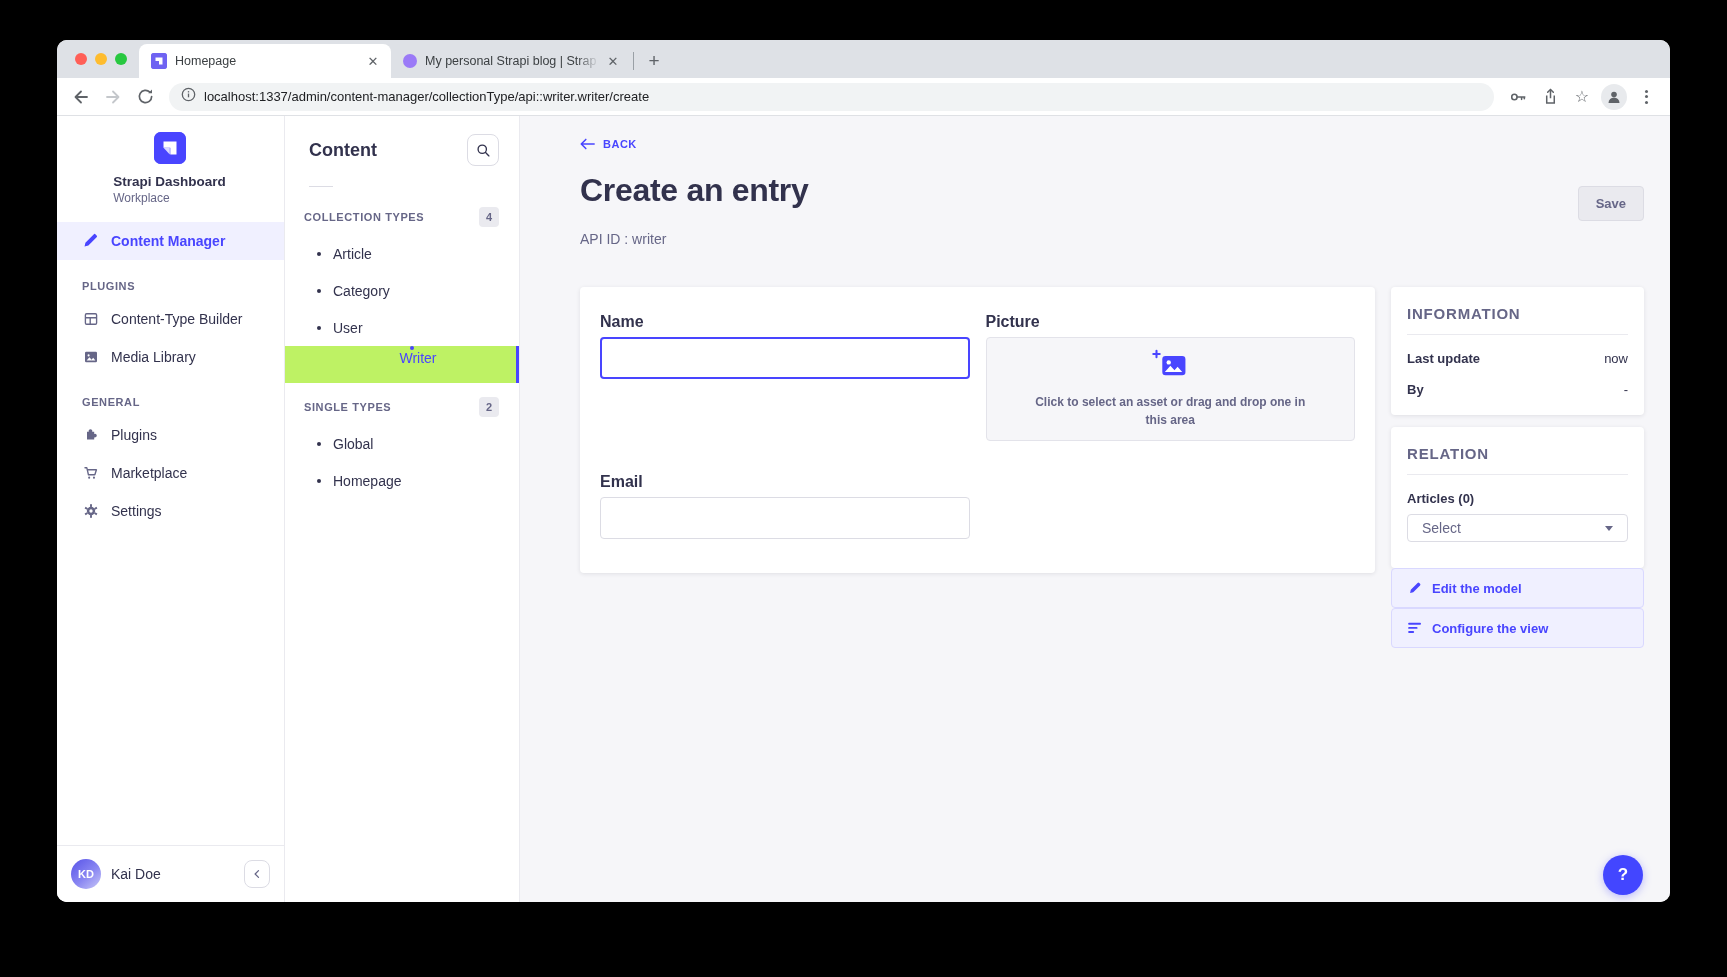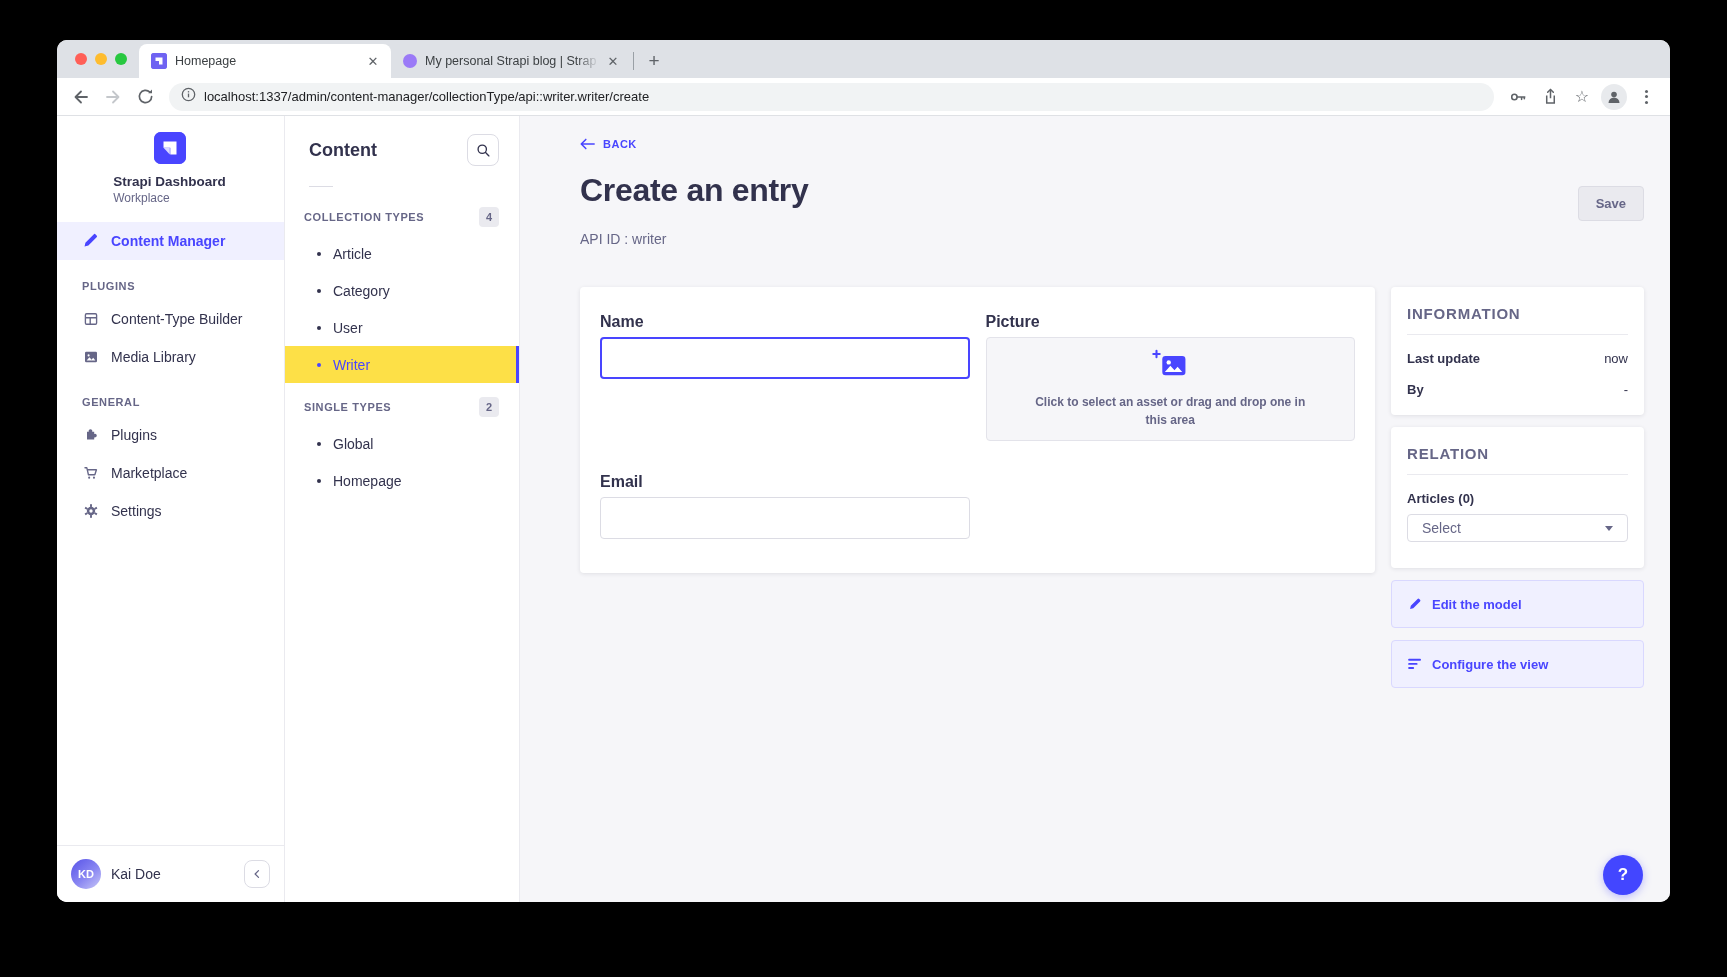--- a/index.html
+++ b/index.html
@@ -57,21 +57,21 @@
   .subnav { width:235px; background:#fff; border-right:1px solid #eaeaef; flex-shrink:0; position:relative; padding-top:18px; }
   .subnav-head { display:flex; align-items:center; justify-content:space-between; padding:0 20px 0 24px; }
   .subnav-title { font-size:18px; font-weight:bold; color:#32324d; }
   .search-btn { width:32px; height:32px; border:1px solid #dcdce4; border-radius:8px; background:#fff; display:flex; align-items:center; justify-content:center; }
   .subnav-divider { width:24px; height:1px; background:#dcdce4; margin:20px 0 6px 24px; }
   .group-head { display:flex; align-items:center; justify-content:space-between; padding:14px 20px 8px 19px; }
   .group-label { font-size:11px; font-weight:bold; letter-spacing:.6px; color:#666687; }
   .count-badge { min-width:20px; height:20px; background:#eaeaef; border-radius:4px; font-size:11px; font-weight:bold; color:#666687; display:flex; align-items:center; justify-content:center; padding:0 5px; }
   .ct-item { display:flex; align-items:center; height:37px; padding-left:32px; font-size:14px; color:#32324d; position:relative; }
   .ct-item .bullet { width:4px; height:4px; border-radius:50%; background:#32324d; margin-right:12px; flex-shrink:0; }
-  .ct-item.active { background:#fde047; color:#4945ff; font-weight:500; }
+  .ct-item.active { background:#bef264; color:#4945ff; font-weight:500;flex-direction:column; }
   .ct-item.active .bullet { background:#4945ff; }
   .ct-item.active::after { content:""; position:absolute; right:0; top:0; bottom:0; width:3px; background:#4945ff; }
 
   
   .main { flex:1; min-width:0; position:relative; padding:20px 26px 0 60px; }
   .back-link { display:inline-flex; align-items:center; gap:8px; font-size:11px; font-weight:bold; letter-spacing:.5px; color:#4945ff; }
   .title-row { display:flex; align-items:flex-start; justify-content:space-between; margin-top:18px; }
   .page-title { font-size:32px; font-weight:bold; color:#32324d; letter-spacing:-.3px; }
   .page-sub { font-size:14px; color:#666687; margin-top:10px; }
   .save-btn { background:#eaeaef; border:1px solid #dcdce4; border-radius:4px; color:#666687; font-size:13px; font-weight:bold; padding:9px 17px; margin-top:14px; }
@@ -91,21 +91,21 @@
   .panel-head { font-size:15px; font-weight:bold; letter-spacing:.8px; color:#666687; }
   .panel-divider { height:1px; background:#eaeaef; margin:12px 0 16px 0; }
   .info-row { display:flex; justify-content:space-between; align-items:center; font-size:13px; }
   .info-row + .info-row { margin-top:16px; }
   .info-label { font-weight:bold; color:#32324d; }
   .info-value { color:#32324d; }
   .rel-label { font-size:13px; font-weight:bold; color:#32324d; margin-bottom:8px; }
   .select-box { height:28px; border:1px solid #dcdce4; border-radius:4px; background:#fff; display:flex; align-items:center; justify-content:space-between; padding:0 14px; margin-bottom:8px; }
   .select-text { font-size:14px; color:#666687; }
   .caret-down { width:0; height:0; border-left:4px solid transparent; border-right:4px solid transparent; border-top:5px solid #666687; }
-  .panel-action { margin-top:12px; height:48px; background:#f0f0ff; border:1px solid #d9d8ff; border-radius:4px; display:flex; align-items:center; gap:10px; padding:0 16px; color:#4945ff; font-size:13px; font-weight:bold; width:100%; }
+  .panel-action { height:40px; background:#f0f0ff; border:1px solid #d9d8ff; border-radius:4px; display:flex; align-items:center; gap:10px; padding:0 16px; color:#4945ff; font-size:13px; font-weight:bold; width:100%; }
   .help-fab { position:absolute; right:27px; bottom:7px; width:40px; height:40px; border-radius:50%; background:#4346ff; color:#fff; font-size:17px; font-weight:bold; display:flex; align-items:center; justify-content:center; box-shadow:0 2px 8px rgba(73,69,255,.35); }
 </style>
 </head>
 <body>
 
 <div class="stage">
   <div class="window">
 
     <div class="tabstrip">
       <div class="traffic">

